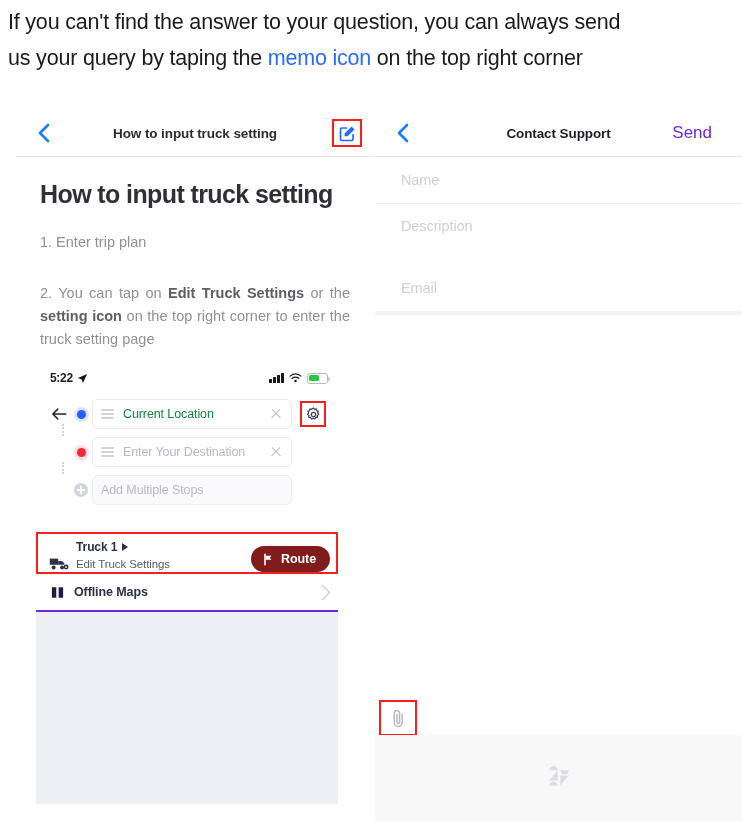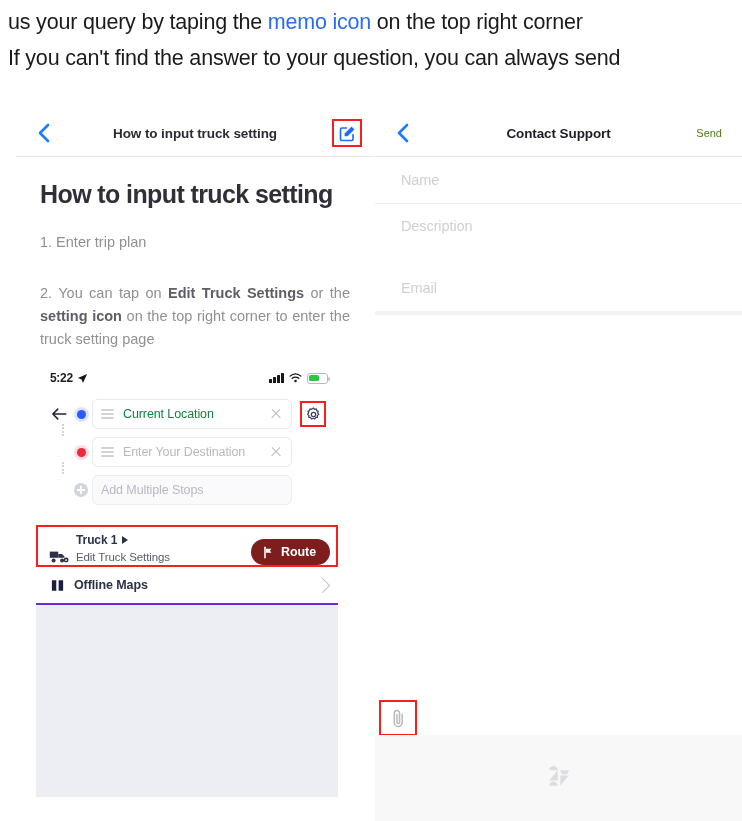--- a/index.html
+++ b/index.html
@@ -76,25 +76,25 @@
     transform: translateY(-50%);
     text-align: center;
     font-size: 13.5px;
     font-weight: bold;
     color: #2b2b33;
     letter-spacing: -0.1px;
   }
   .panel-right .nav-title { color: #1d1d26; }
   .nav-send {
     position: absolute;
-    right: 20px;
+    right: 30px;
     top: 50%;
     transform: translateY(-50%);
-    font-size: 11px;
-    color: #4d7c0f;
+    font-size: 17px;
+    color: #6d28d9;
   }
   .nav-memo {
     position: absolute;
     right: 12px;
     top: 50%;
     transform: translateY(-50%);
     width: 30px;
     height: 28px;
     border: 2.5px solid #f71f1f;
     box-sizing: border-box;
@@ -198,21 +198,21 @@
     position: relative;
     padding: 8px 12px 14px 12px;
   }
   .rrow {
     display: flex;
     align-items: center;
     height: 30px;
     margin-bottom: 8px;
     position: relative;
   }
-  .rrow:last-child { margin-bottom: 0; }
+  .rrow:last-child { margin-bottom: 7px; }
   .r-back {
     width: 22px;
     display: flex;
     align-items: center;
     justify-content: center;
     flex: 0 0 22px;
   }
   .r-dotcol {
     width: 22px;
     flex: 0 0 22px;
@@ -383,22 +383,22 @@
     background: #f8f8f9;
     display: flex;
     align-items: center;
     justify-content: center;
   }
 </style>
 </head>
 <body>
 
 <div class="caption">
+  <div>If you can't find the answer to your question, you can always send</div>
   <div><span>us your query by taping the </span><span class="link">memo icon</span><span> on the top right corner</span></div>
-  <div>If you can't find the answer to your question, you can always send</div>
 </div>
 
 <div class="panel panel-left">
 
   <div class="navbar">
     <div class="nav-back">
       <svg width="13" height="20" viewBox="0 0 13 20">
         <path d="M11 2 L3 10 L11 18" stroke="#1f7bff" stroke-width="2.6" fill="none" stroke-linecap="round" stroke-linejoin="round"></path>
       </svg>
     </div>

